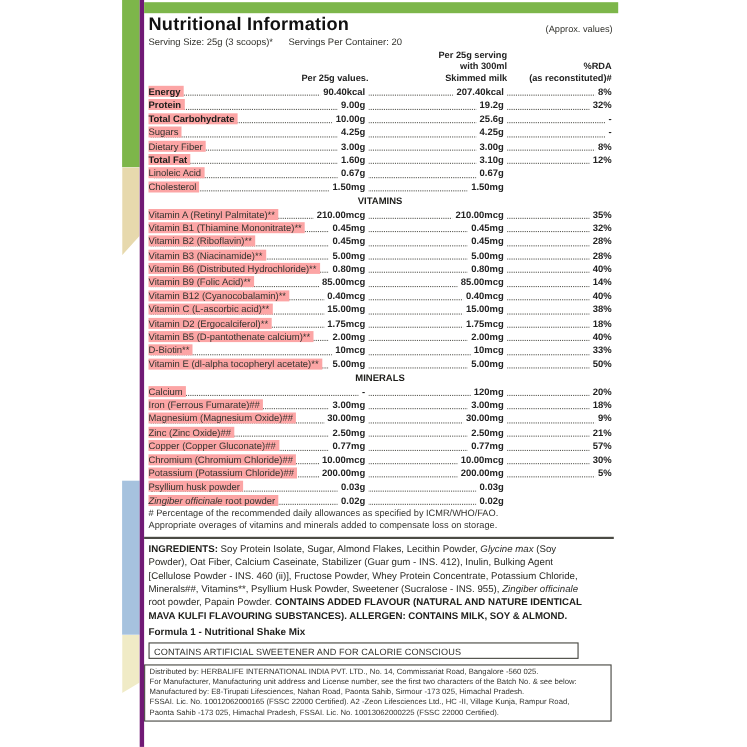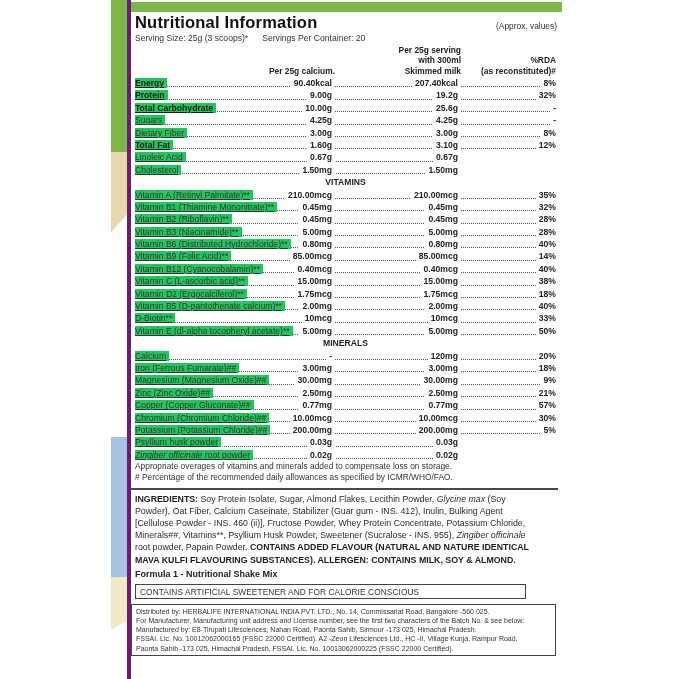--- a/index.html
+++ b/index.html
@@ -19,21 +19,21 @@
   .serving-row span{margin-right:14px;}
   .col-headers{position:relative;margin-left:4px;width:421px;height:33px;font-size:8.4px;font-weight:bold;line-height:10.5px;color:#222;}
   .ch{position:absolute;bottom:1px;text-align:right;white-space:pre;}
   .ch1{right:221px;}
   .ch2{right:95px;text-align:right;}
   .ch3{right:0;}
   .rows{margin-left:4px;width:421px;}
   .row{position:relative;height:12.4px;font-size:8.6px;line-height:12.4px;color:#33332e;}
   .row .dotline{position:absolute;left:2px;right:2px;bottom:2px;border-bottom:1.6px dotted #5a5a54;}
   .row.nopct .dotline{right:97px;}
-  .row .n{position:relative;z-index:1;background:#22c55e;padding-right:3px;white-space:nowrap;text-decoration:underline;}
+  .row .n{position:relative;z-index:1;background:#fca5a5;padding-right:3px;white-space:nowrap;}
   .row .v1,.row .v2,.row .p{position:absolute;bottom:0;z-index:1;background:#fff;padding:0 3px;font-weight:bold;color:#222;}
   .row .v1{right:221px;}
   .row .v2{right:95px;}
   .row .p{right:0;padding-right:0;}
   .row.bold .n{font-weight:bold;color:#1d1d1a;}
   .row.section{font-weight:bold;color:#1d1d1a;text-align:center;}
   .footnotes{margin-left:4px;width:421px;font-size:8.4px;line-height:11.2px;color:#33332e;}
   .divider{margin:4px 0 0 0;width:427px;border-top:2px solid #4a4a44;}
   .ingredients{margin:3px 0 0 4px;width:399px;font-size:8.8px;line-height:12.2px;color:#2b2b26;}
   .ingredients b{color:#1d1d1a;}
@@ -59,21 +59,21 @@
     <div class="title-row">
       <span class="title">Nutritional Information</span>
       <span class="approx">(Approx. values)</span>
     </div>
 
     <div class="serving-row">
       <span>Serving Size: 25g (3 scoops)*</span><span>Servings Per Container: 20</span>
     </div>
 
     <div class="col-headers">
-      <div class="ch ch1">Per 25g calcium.</div>
+      <div class="ch ch1">Per 25g values.</div>
       <div class="ch ch2" id="col2">Per 25g serving
 with 300ml
 Skimmed milk</div>
       <div class="ch ch3" id="col3">%RDA
 (as reconstituted)#</div>
     </div>
 
     <div class="rows" id="rows">
         <div class="row bold"><span class="dotline"></span><span class="n">Energy</span><span class="v1">90.40kcal</span><span class="v2">207.40kcal</span><span class="p">8%</span></div>
         <div class="row bold"><span class="dotline"></span><span class="n">Protein</span><span class="v1">9.00g</span><span class="v2">19.2g</span><span class="p">32%</span></div>
@@ -102,22 +102,22 @@
         <div class="row"><span class="dotline"></span><span class="n">Magnesium (Magnesium Oxide)##</span><span class="v1">30.00mg</span><span class="v2">30.00mg</span><span class="p">9%</span></div>
         <div class="row"><span class="dotline"></span><span class="n">Zinc (Zinc Oxide)##</span><span class="v1">2.50mg</span><span class="v2">2.50mg</span><span class="p">21%</span></div>
         <div class="row"><span class="dotline"></span><span class="n">Copper (Copper Gluconate)##</span><span class="v1">0.77mg</span><span class="v2">0.77mg</span><span class="p">57%</span></div>
         <div class="row"><span class="dotline"></span><span class="n">Chromium (Chromium Chloride)##</span><span class="v1">10.00mcg</span><span class="v2">10.00mcg</span><span class="p">30%</span></div>
         <div class="row"><span class="dotline"></span><span class="n">Potassium (Potassium Chloride)##</span><span class="v1">200.00mg</span><span class="v2">200.00mg</span><span class="p">5%</span></div>
         <div class="row nopct"><span class="dotline"></span><span class="n">Psyllium husk powder</span><span class="v1">0.03g</span><span class="v2">0.03g</span></div>
         <div class="row nopct"><span class="dotline"></span><span class="n"><i>Zingiber officinale</i> root powder</span><span class="v1">0.02g</span><span class="v2">0.02g</span></div>
       </div>
 
     <div class="footnotes" id="footnotes">
+        <div># Percentage of the recommended daily allowances as specified by ICMR/WHO/FAO.</div>
         <div>Appropriate overages of vitamins and minerals added to compensate loss on storage.</div>
-        <div># Percentage of the recommended daily allowances as specified by ICMR/WHO/FAO.</div>
       </div>
 
     <div class="divider"></div>
 
     <p class="ingredients" id="ingredients"><b>INGREDIENTS: </b>Soy Protein Isolate, Sugar, Almond Flakes, Lecithin Powder, <i>Glycine max</i> (Soy Powder), Oat Fiber, Calcium Caseinate, Stabilizer (Guar gum - INS. 412), Inulin, Bulking Agent [Cellulose Powder - INS. 460 (ii)], Fructose Powder, Whey Protein Concentrate, Potassium Chloride, Minerals##, Vitamins**, Psyllium Husk Powder, Sweetener (Sucralose - INS. 955), <i>Zingiber officinale</i> root powder, Papain Powder. <b>CONTAINS ADDED FLAVOUR (NATURAL AND NATURE IDENTICAL MAVA KULFI FLAVOURING SUBSTANCES). ALLERGEN: CONTAINS MILK, SOY &amp; ALMOND.</b></p>
 
     <div class="formula">Formula 1 - Nutritional Shake Mix</div>
 
     <div class="wbox">CONTAINS ARTIFICIAL SWEETENER AND FOR CALORIE CONSCIOUS</div>
 

